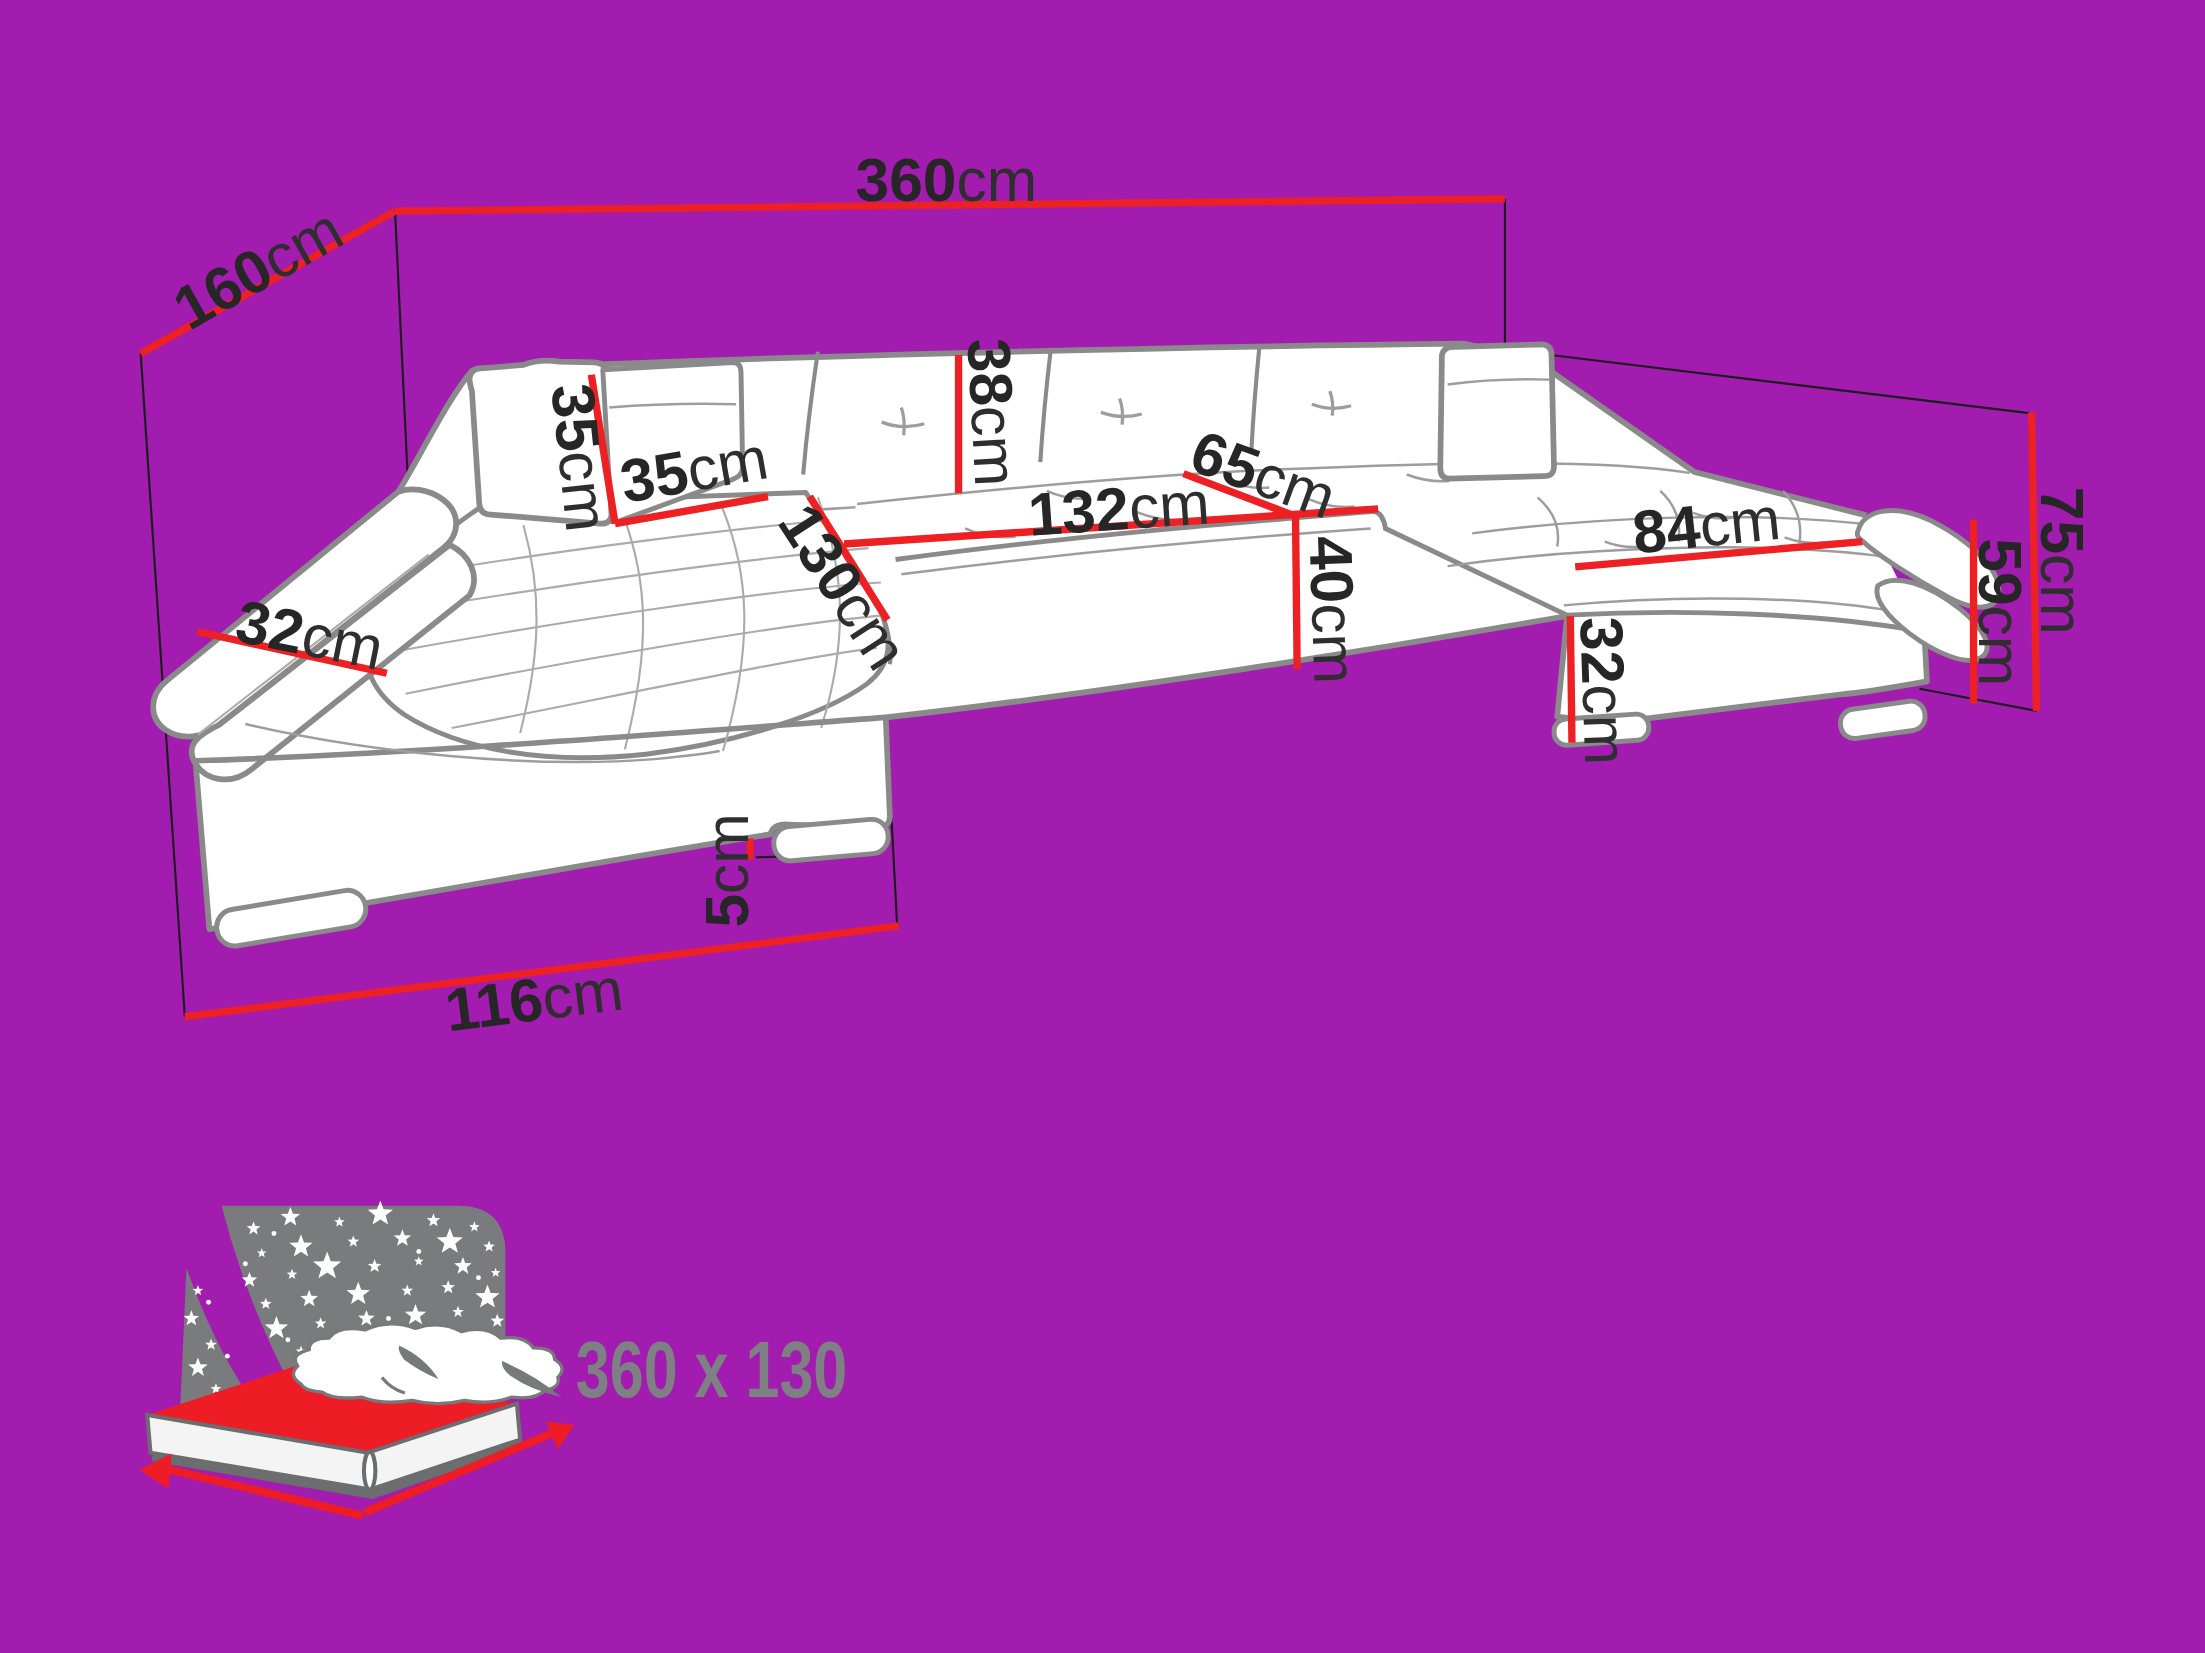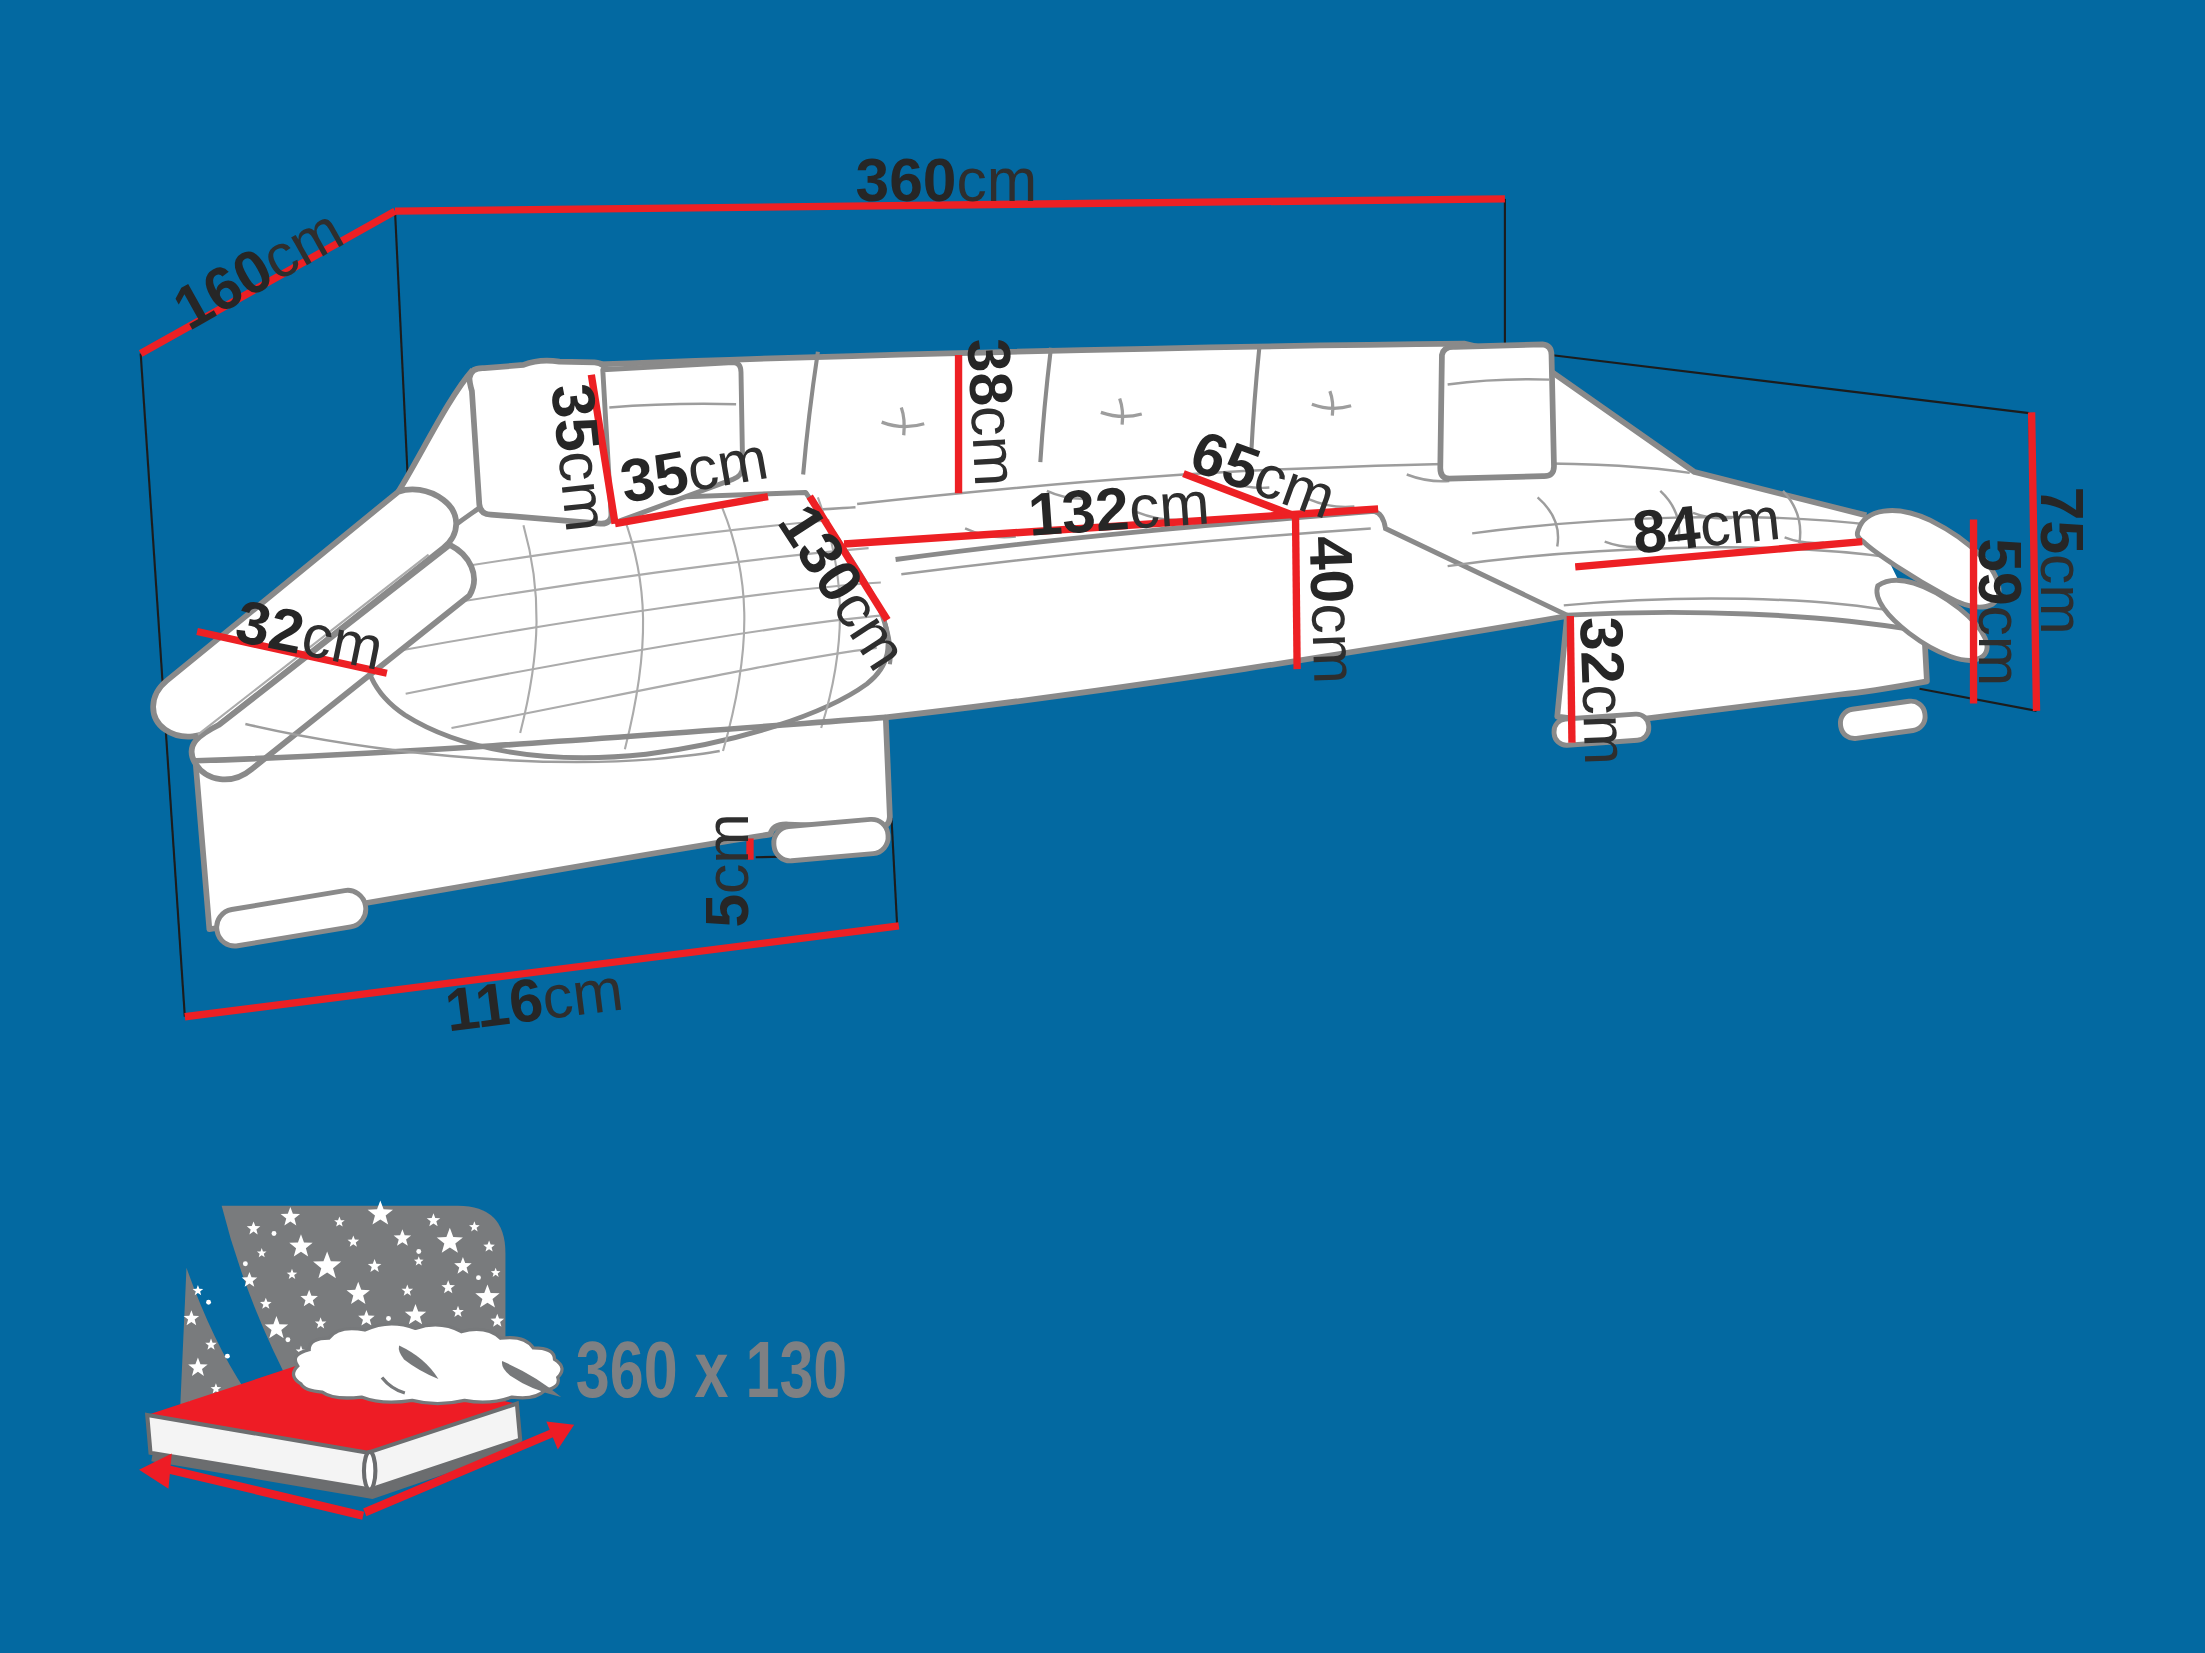--- a/index.html
+++ b/index.html
@@ -1,16 +1,16 @@
 <!DOCTYPE html>
 <html style="font-size:13px"><head>
 <meta charset="utf-8">
 <style>
   html,body{margin:0;padding:0;background:#ffffff;}
-  .page{width:2205px;height:1654px;position:relative;overflow:hidden;background:#0369a1;}
+  .page{width:2205px;height:1654px;position:relative;overflow:hidden;background:#a21caf;}
   svg{display:block;}
   text{font-family:"Liberation Sans", sans-serif;}
   .d{font-weight:bold;fill:#262626;}
   .u{font-weight:normal;fill:#2e2e2e;}
 </style>
 </head>
 <body>
 <div class="page">
 <svg width="2205" height="1654" viewBox="0 0 2696 2022">
 

